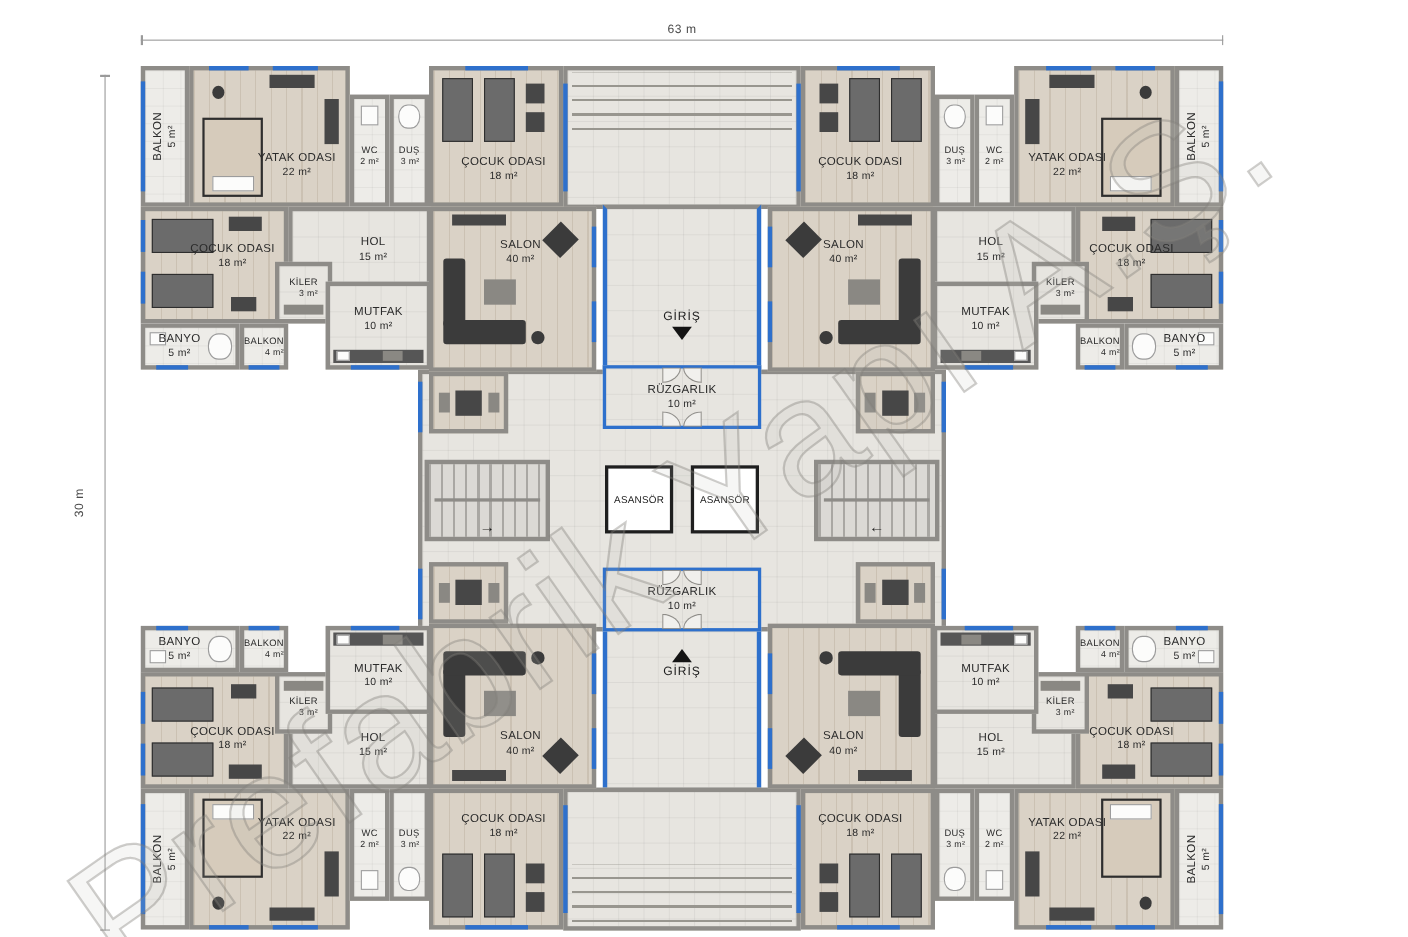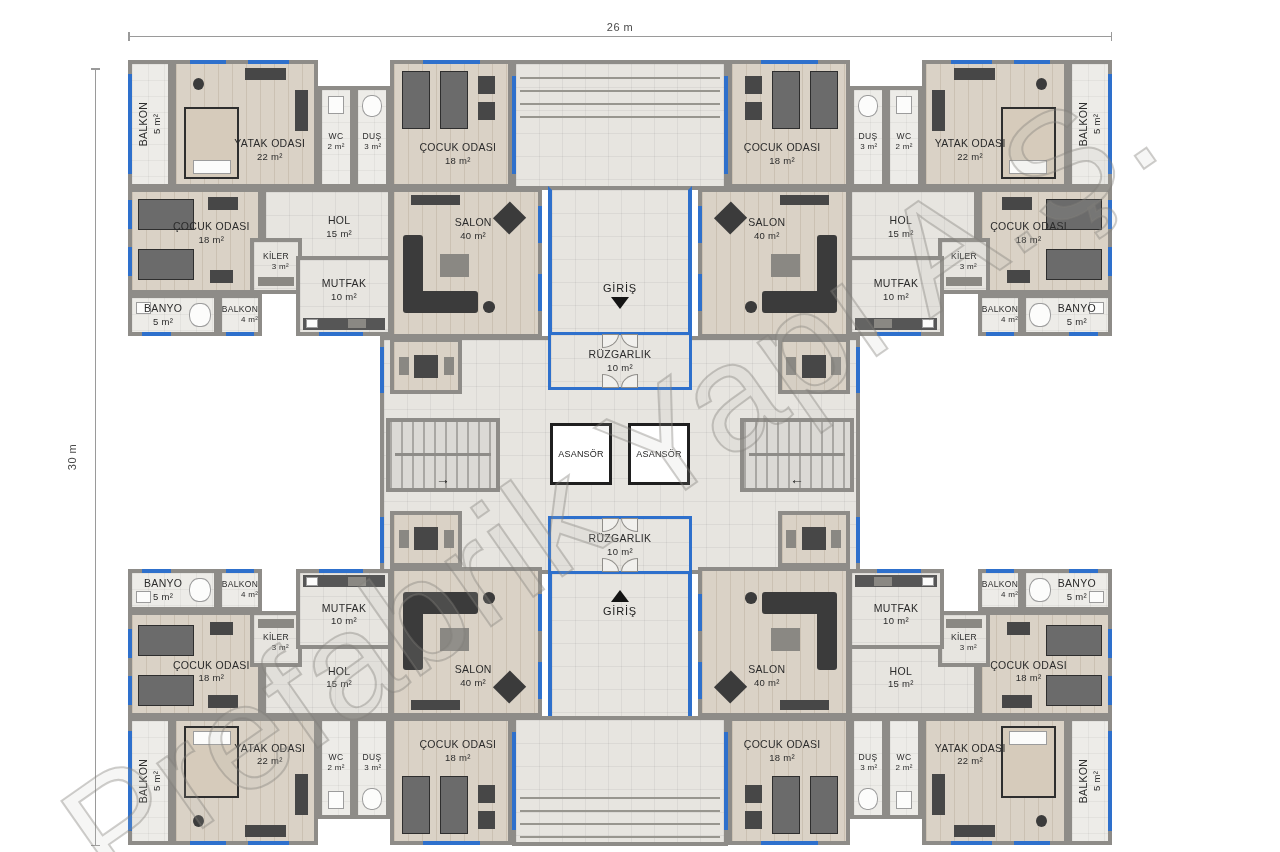--- a/index.html
+++ b/index.html
@@ -79,21 +79,21 @@
     font-size:150px;font-weight:400;letter-spacing:2px;white-space:nowrap;z-index:40;pointer-events:none;
     color:rgba(190,188,182,.14);-webkit-text-stroke:2px rgba(128,126,120,.38);}
 </style>
 </head>
 <body>
 
 <div id="plan">
   <div id="dim-top" class="dline">
     <span class="tick t1"></span>
     <span class="tick t2"></span>
-    <span class="dlabel">26 m</span>
+    <span class="dlabel">63 m</span>
   </div>
   <div id="dim-left" class="dline">
     <span class="tick t1"></span>
     <span class="tick t2"></span>
     <span class="dlabel">30 m</span>
   </div>
   <div id="watermark">Prefabrik Yapı A.Ş.</div>
 <div class="room floor-gray" style="left: 380px; top: 336px; width: 480px; height: 238px; position: absolute;">
       <div class="win" style="top: 3%; height: 20%; width: 4px; left: -4px;"></div>
       <div class="win" style="top: 77%; height: 20%; width: 4px; left: -4px;"></div>

